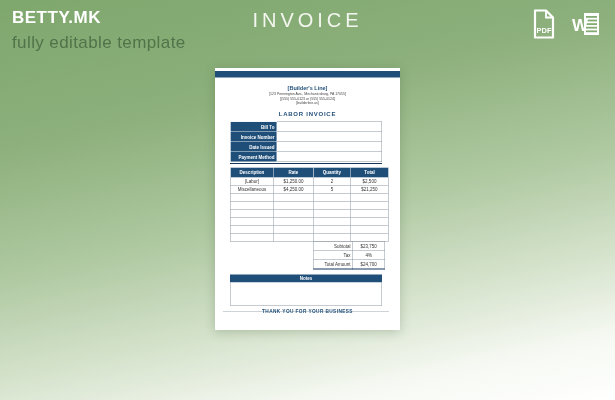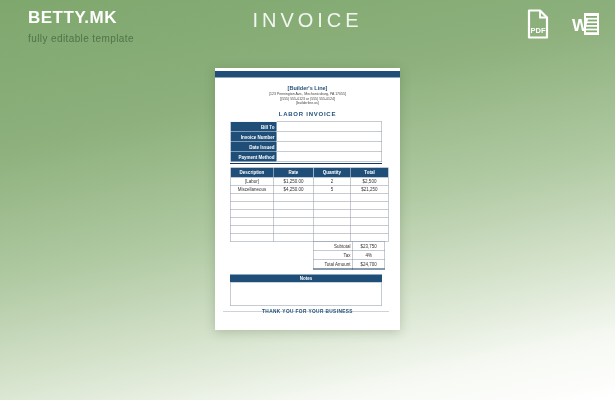--- a/index.html
+++ b/index.html
@@ -5,31 +5,31 @@
   html, body { margin: 0; padding: 0; }
   body {
     width: 615px; height: 400px;
     overflow: hidden;
     position: relative;
     font-family: "Liberation Sans", sans-serif;
     background: linear-gradient(168deg, #7ea76d 0%, #8db07c 28%, #aec8a0 52%, #d9e5d0 74%, #f6f9f3 88%, #ffffff 100%);
   }
 
   
-  .brand-block { position: absolute; left: 28px; top: 8px; }
+  .brand-block { position: absolute; left: 12px; top: 8px; }
   .brand {
     color: #ffffff; font-weight: 800; font-size: 17px;
     letter-spacing: 0.5px; cursor: pointer;
   }
-  .tagline { color: #52734a; font-size: 10px; margin-top: 5px; letter-spacing: 0.4px; }
+  .tagline { color: #52734a; font-size: 17px; margin-top: 5px; letter-spacing: 0.4px; }
   .page-heading {
     position: absolute; top: 9px; left: 50%; transform: translateX(-50%);
     color: #f3f6ef; font-size: 20px; font-weight: 500; letter-spacing: 4px;
   }
-  .downloads { position: absolute; top: 9px; right: 13px; display: flex; gap: 19px; }
+  .downloads { position: absolute; top: 9px; right: 13px; display: flex; gap: 13px; }
   .dl-btn { width: 30px; height: 30px; cursor: pointer; display: flex; align-items: center; justify-content: center; }
   svg text { font-family: "Liberation Sans", sans-serif; }
 
   
   .doc-outer {
     position: absolute; left: 215px; top: 68px;
     width: 185px; height: 262px; background: #ffffff;
     box-shadow: 0 2px 10px rgba(50, 80, 45, 0.25);
   }
   .doc-inner {

